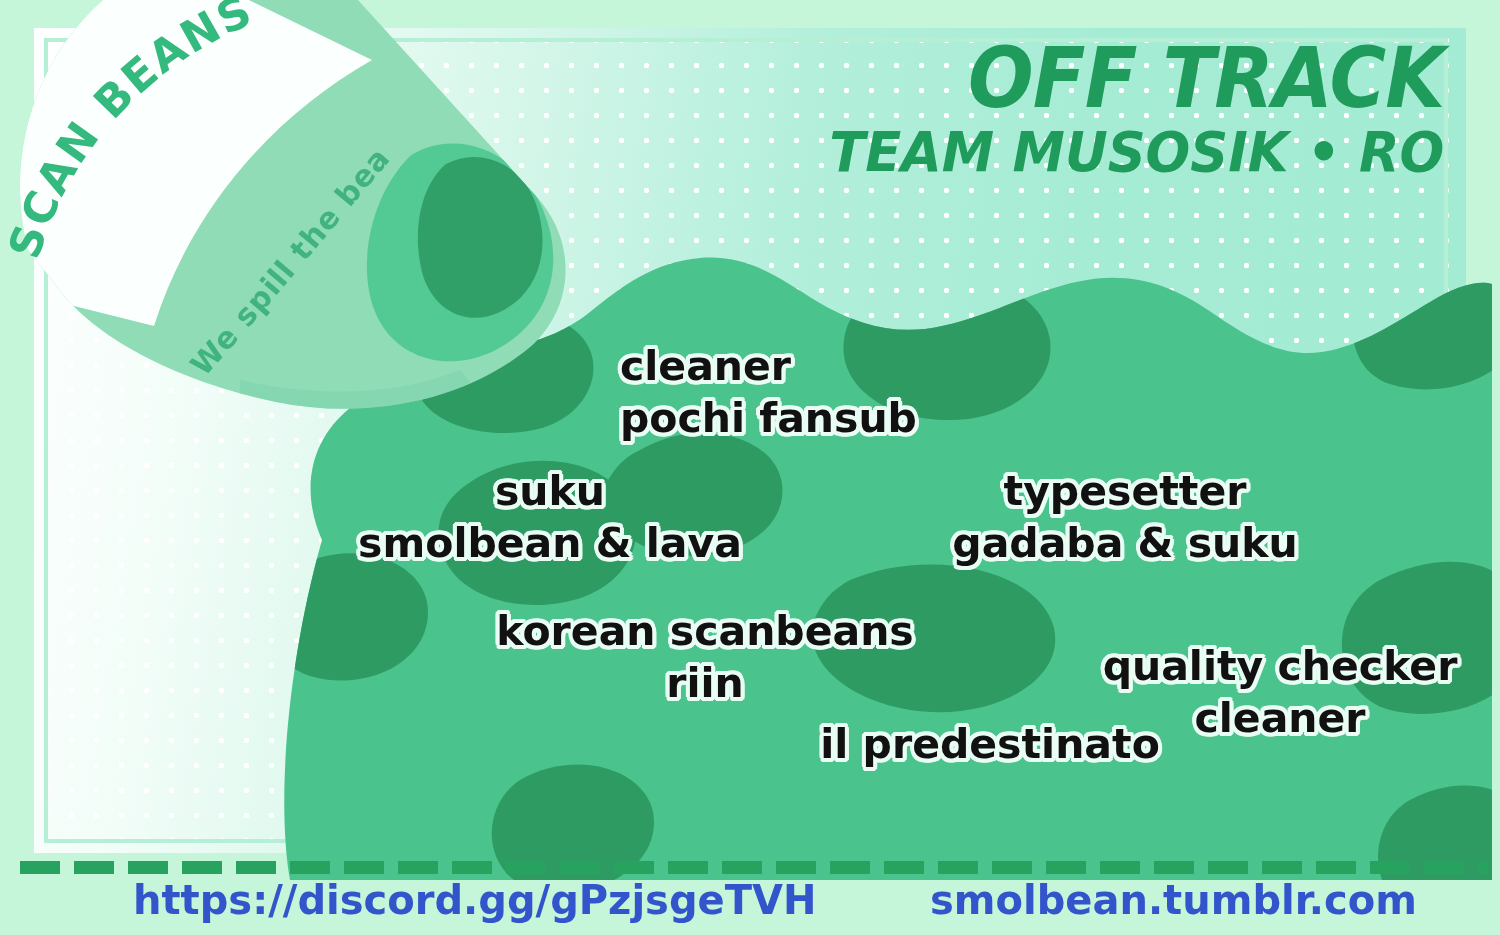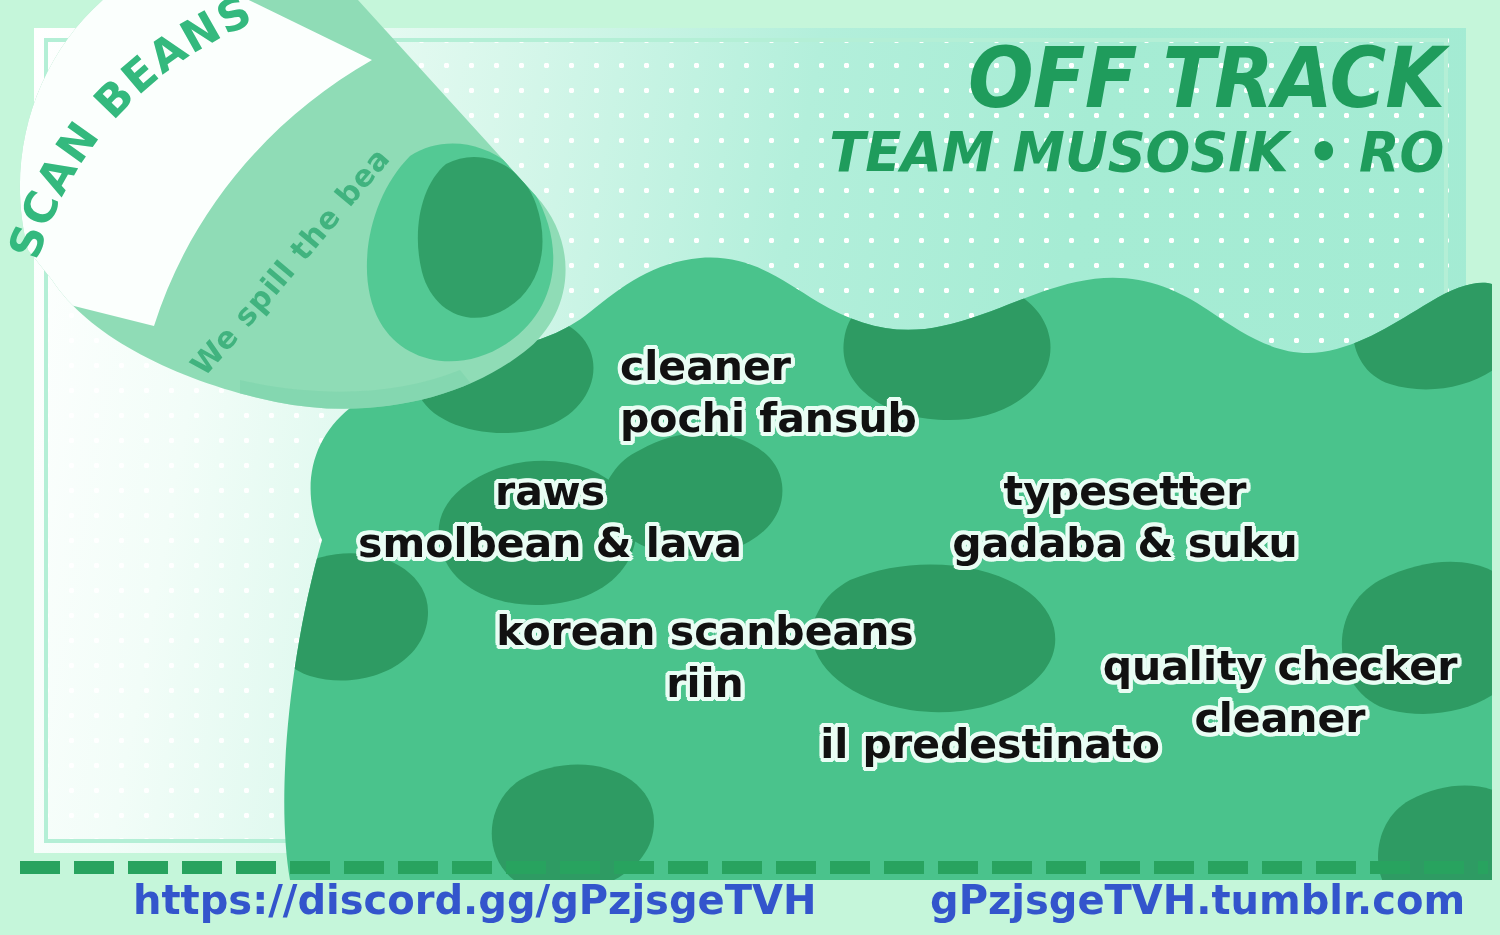--- a/index.html
+++ b/index.html
@@ -269,21 +269,21 @@
     <div id="title-main">OFF TRACK</div>
     <div id="title-sub">TEAM MUSOSIK • RO</div>
   </div>
 
   <div class="credit" id="credit-cleaner">
     <span class="role">cleaner</span>
     <span class="who">pochi fansub</span>
   </div>
 
   <div class="credit" id="credit-raws">
-    <span class="role">raws</span>
+    <span class="role">suku</span>
     <span class="who">smolbean &amp; lava</span>
   </div>
 
   <div class="credit" id="credit-typeset">
     <span class="role">typesetter</span>
     <span class="who">gadaba &amp; suku</span>
   </div>
 
   <div class="credit" id="credit-ktl">
     <span class="role">korean scanbeans</span>
@@ -295,16 +295,16 @@
   </div>
 
   <div class="credit" id="credit-qc">
     <span class="role">quality checker</span>
     <span class="who">cleaner</span>
   </div>
 
   <div id="dashline"></div>
   <div id="footer">
     <span class="foot-link" id="foot-discord">https://discord.gg/gPzjsgeTVH</span>
-    <span class="foot-link" id="foot-tumblr">gPzjsgeTVH.tumblr.com</span>
+    <span class="foot-link" id="foot-tumblr">smolbean.tumblr.com</span>
   </div>
 
 </div>
 
 </body></html>

